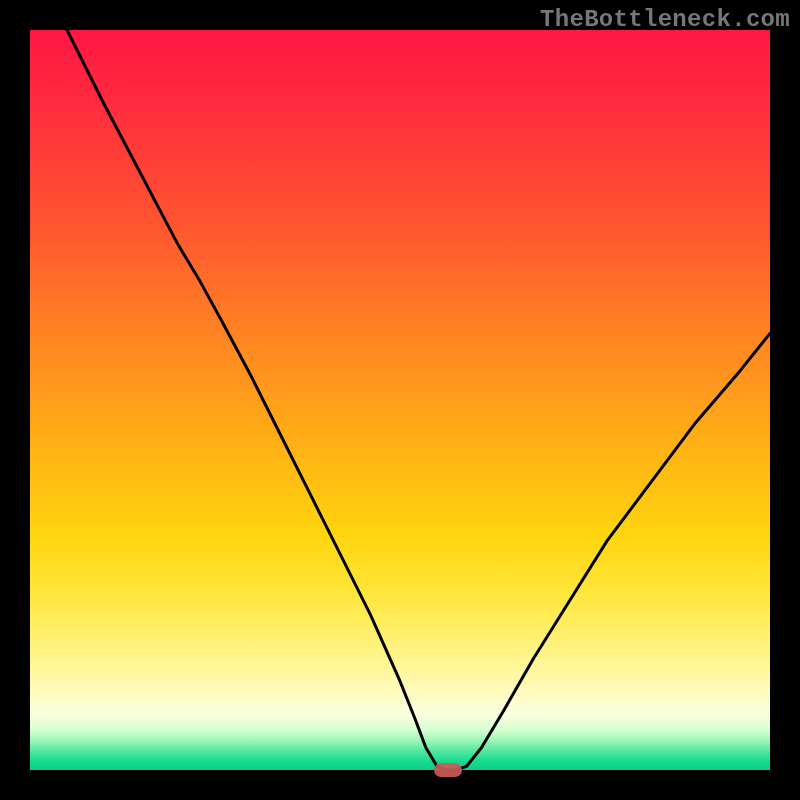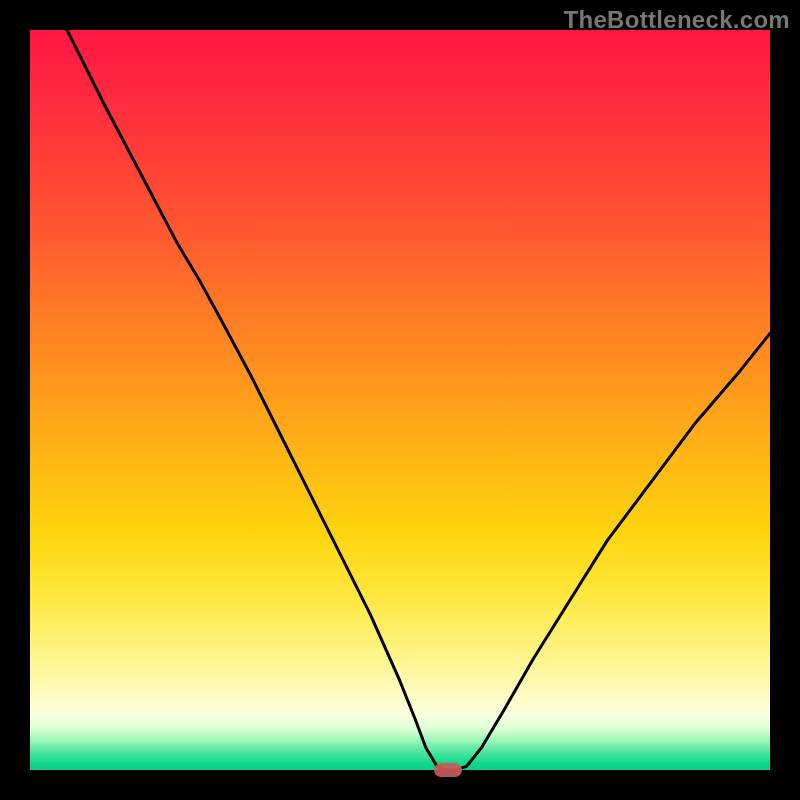--- a/index.html
+++ b/index.html
@@ -7,21 +7,21 @@
   .stage {
     position: relative;
     width: 800px;
     height: 800px;
     background: #000;
   }
   .watermark {
     position: absolute;
     top: 6px;
     right: 10px;
-    font-family: Liberation Sans, sans-serif;
+    font-family: Liberation Mono, monospace;
     font-size: 24px;
     font-weight: 600;
     color: #777;
     letter-spacing: 0.3px;
     user-select: none;
   }
   .plot-frame {
     position: absolute;
     left: 30px;
     top: 30px;

